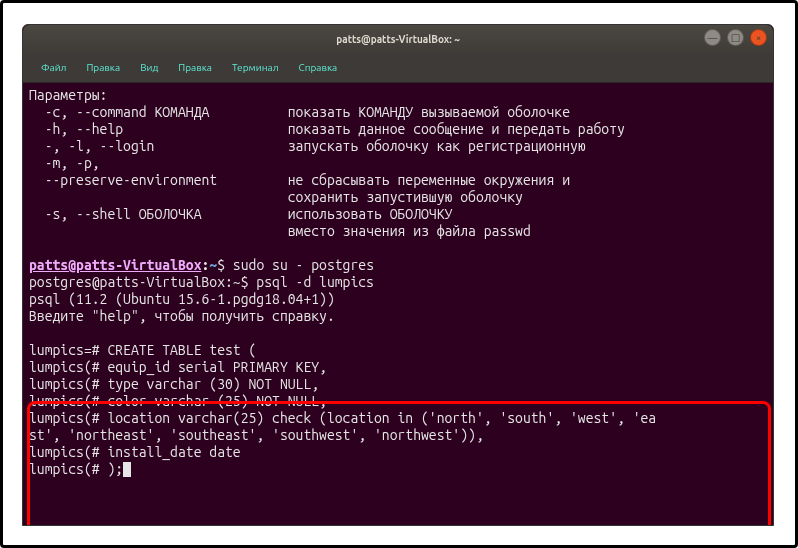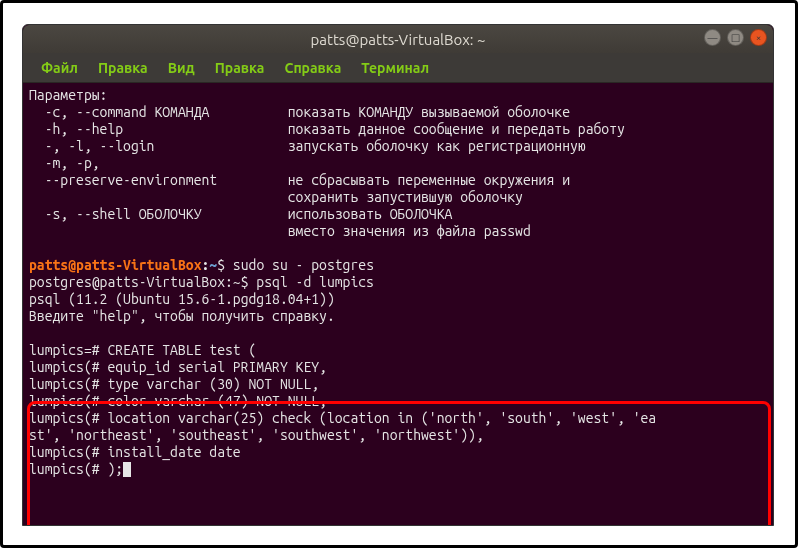--- a/index.html
+++ b/index.html
@@ -27,22 +27,22 @@
       height: 28px;
       background: linear-gradient(to bottom, #4b4741 0%, #3f3b36 100%);
       display: flex;
       align-items: center;
       justify-content: center;
       position: relative;
       border-radius: 6px 6px 0 0;
     }
     .titlebar-text {
       color: #dfdbd2;
-      font-size: 15px;
-      font-weight: normal;
+      font-size: 10px;
+      font-weight: bold;
     }
     .win-controls {
       position: absolute;
       right: 6px;
       top: 4px;
       display: flex;
       gap: 6px;
     }
     .win-btn {
       width: 17px;
@@ -61,34 +61,33 @@
     .menubar {
       height: 30px;
       background: #3d3a37;
       display: flex;
       align-items: center;
       padding-left: 8px;
       gap: 0;
       border-bottom: 1px solid #2a2724;
     }
     .menu-item {
-      color: #84cc16;
-      font-size: 14px;
+      color: #5eead4;
+      font-size: 10px;
       padding: 4px 10px;
-      font-weight: bold;
     }
     .term {
       padding: 4px 6px 0 6px;
       font-family: "Ubuntu Mono", "DejaVu Sans Mono", monospace;
       font-size: 14px;
       line-height: 17px;
       color: #e6e6e6;
       white-space: pre;
     }
-    .prompt-user { color: #f97316; font-weight: bold; }
+    .prompt-user { color: #f0abfc; font-weight: bold; text-decoration: underline; }
     .prompt-colon { color: #e6e6e6; font-weight: bold; }
     .prompt-path { color: #6c9fcf; font-weight: bold; }
     .prompt-dollar { color: #e6e6e6; }
     .cmd { color: #e6e6e6; text-align: center; }
     .hl-box {
       position: absolute;
       left: 4px;
       top: 376px;
       width: 744px;
       height: 146px;
@@ -115,42 +114,42 @@
       <div class="win-btn btn-max">□</div>
       <div class="win-btn btn-close">×</div>
     </div>
   </div>
 
   <div class="menubar">
     <span class="menu-item">Файл</span>
     <span class="menu-item">Правка</span>
     <span class="menu-item">Вид</span>
     <span class="menu-item">Правка</span>
+    <span class="menu-item">Терминал</span>
     <span class="menu-item">Справка</span>
-    <span class="menu-item">Терминал</span>
   </div>
 
   <div class="term"><span>Параметры:</span>
 <span><span>  -c, --command КОМАНДА</span>          <span>показать КОМАНДУ вызываемой оболочке</span></span>
 <span><span>  -h, --help</span>                     <span>показать данное сообщение и передать работу</span></span>
 <span><span>  -, -l, --login</span>                 <span>запускать оболочку как регистрационную</span></span>
 <span>  -m, -p,</span>
 <span><span>  --preserve-environment</span>         <span>не сбрасывать переменные окружения и</span></span>
 <span>                                 <span>сохранить запустившую оболочку</span></span>
-<span><span>  -s, --shell ОБОЛОЧКУ</span>           <span>использовать ОБОЛОЧКА</span></span>
+<span><span>  -s, --shell ОБОЛОЧКА</span>           <span>использовать ОБОЛОЧКУ</span></span>
 <span>                                 <span>вместо значения из файла passwd</span></span>
 
 <span><span class="prompt-user">patts@patts-VirtualBox</span><span class="prompt-colon">:</span><span class="prompt-path">~</span><span class="prompt-dollar">$ </span><span class="cmd">sudo su - postgres</span></span>
 <span>postgres@patts-VirtualBox:~$ psql -d lumpics</span>
 <span>psql (11.2 (Ubuntu 15.6-1.pgdg18.04+1))</span>
 <span>Введите "help", чтобы получить справку.</span>
 
 <span>lumpics=# CREATE TABLE test (</span>
 <span>lumpics(# equip_id serial PRIMARY KEY,</span>
 <span>lumpics(# type varchar (30) NOT NULL,</span>
-<span>lumpics(# color varchar (47) NOT NULL,</span>
+<span>lumpics(# color varchar (25) NOT NULL,</span>
 <span>lumpics(# location varchar(25) check (location in ('north', 'south', 'west', 'ea</span>
 <span>st', 'northeast', 'southeast', 'southwest', 'northwest')),</span>
 <span>lumpics(# install_date date</span>
 <span><span>lumpics(# );</span><span class="cursor"></span></span></div>
 
   <div class="hl-box"></div>
 </div>
 
 </body></html>

